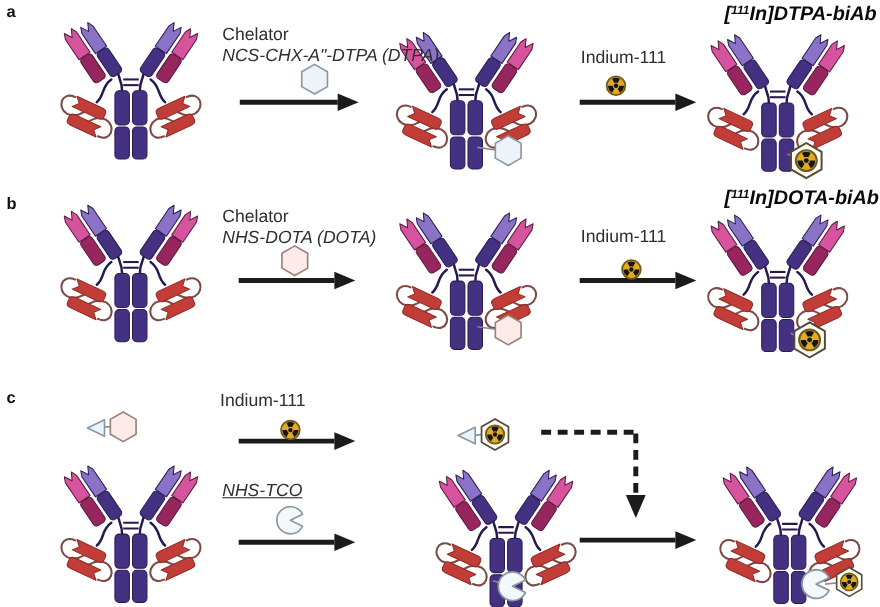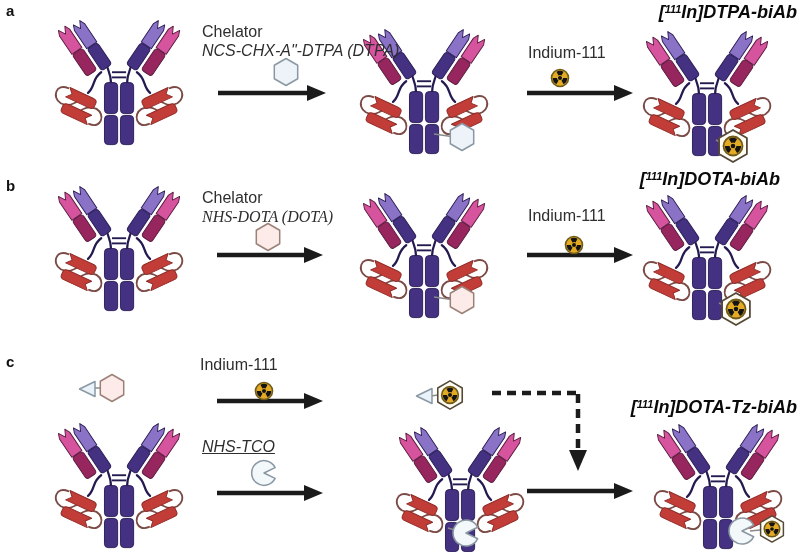--- a/index.html
+++ b/index.html
@@ -235,22 +235,21 @@
 </svg>
 
 <div class="txt panel-label" style="left:6px;top:1px;">a</div>
 <div class="txt" style="left:202px;top:22px;">Chelator</div>
 <div class="txt it" style="left:202px;top:41px;">NCS-CHX-A"-DTPA (DTPA)</div>
 <div class="txt" style="left:528px;top:43px;">Indium-111</div>
 <div class="title" style="right:3px;top:2px;"><span>[</span><span class="sup">111</span><span>In]DTPA-biAb</span></div>
 
 <div class="txt panel-label" style="left:6px;top:176px;">b</div>
 <div class="txt" style="left:202px;top:188px;">Chelator</div>
-<div class="txt it" style="left:202px;top:207px;font-family:Liberation Serif, serif;">NHS-DOTA (DOTA)</div>
+<div class="txt it" style="left:202px;top:207px;">NHS-DOTA (DOTA)</div>
 <div class="txt" style="left:528px;top:206px;">Indium-111</div>
-<div class="title" style="right:20px;top:169px;"><span>[</span><span class="sup">111</span><span>In]DOTA-biAb</span></div>
+<div class="title" style="right:1px;top:169px;"><span>[</span><span class="sup">111</span><span>In]DOTA-biAb</span></div>
 
 <div class="txt panel-label" style="left:6px;top:352px;">c</div>
 <div class="txt" style="left:200px;top:355px;">Indium-111</div>
 <div class="txt it" style="left:202px;top:437px;text-decoration:underline;">NHS-TCO</div>
-<div class="title" style="right:3px;top:397px;"><span>[</span><span class="sup">111</span><span>In]DOTA-Tz-biAb</span></div>
 
 </div>
 
 </body></html>

